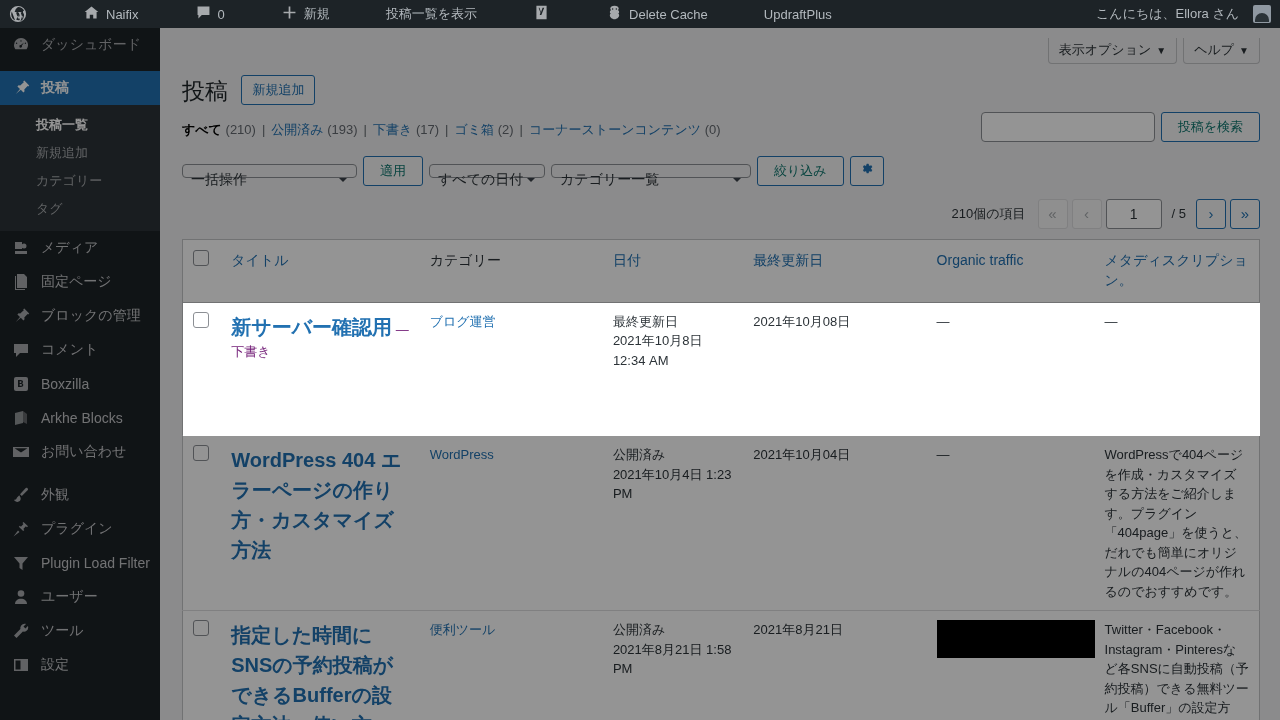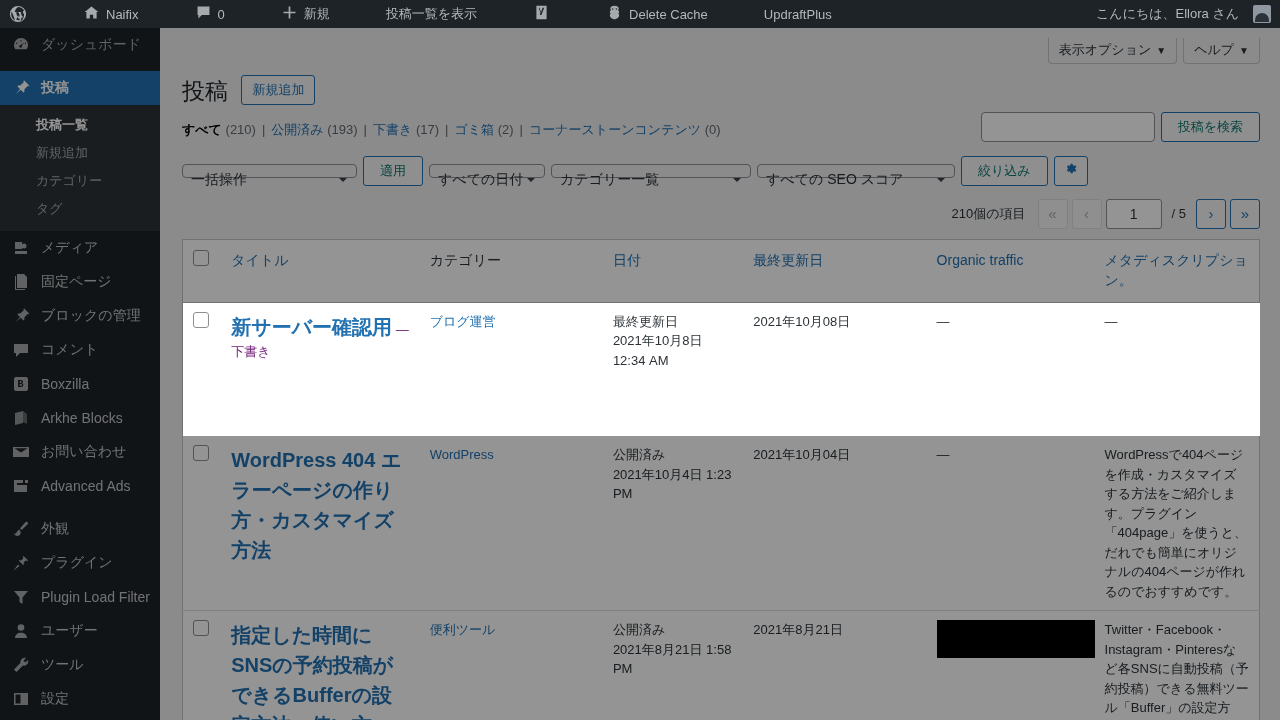--- a/index.html
+++ b/index.html
@@ -365,29 +365,20 @@
 
   <div class="menu-top">
     <span>
       <svg class="mi" viewBox="0 0 20 20">
           <path d="M2 5h16v10H2V5zm1.6 1.3L10 10.6l6.4-4.3H3.6z"></path>
         </svg>
     </span>
     <span>お問い合わせ</span>
   </div>
 
-  <div class="menu-top">
-    <span>
-      <svg class="mi" viewBox="0 0 20 20">
-          <path d="M3 4h9v3H6v9H3V4zm11 0h3v3h-3V4z"></path>
-          <rect x="6" y="9" width="10" height="7"></rect>
-        </svg>
-    </span>
-    <span>Advanced Ads</span>
-  </div>
 
   <div class="menu-sep"></div>
 
   <div class="menu-top">
     <span>
       <svg class="mi" viewBox="0 0 20 20">
           <path d="M16.5 3.2c-.6-.6-1.5-.5-2 .1L9 9.2l1.8 1.8 5.8-5.7c.6-.6.6-1.5-.1-2.1zM8.3 10.2l-2 2c-.6.6-.6 1.4-1.3 2-.5.4-1.2.5-2 .5.6 1.3 2 2.2 3.5 2.2 1.8 0 3.2-1.4 3.2-3.1 0-.6-.2-1.2-.5-1.7l-.9-1.9z"></path>
         </svg>
     </span>
     <span>外観</span>
@@ -484,21 +475,20 @@
   <div class="search-box">
     <input type="text" placeholder="" style="">
     <span class="btn">投稿を検索</span>
   </div>
 
   <div class="tablenav">
     <span class="sel w1">一括操作</span>
     <span class="btn">適用</span>
     <span class="sel w2">すべての日付</span>
     <span class="sel w3">カテゴリー一覧</span>
-    <span class="sel w4">すべての SEO スコア</span>
     <span class="btn">絞り込み</span>
     <span class="icon-btn">
       <span>
         <svg viewBox="0 0 20 20">
             <path d="M10 6.5a3.5 3.5 0 100 7 3.5 3.5 0 000-7zm0 5.2a1.7 1.7 0 110-3.4 1.7 1.7 0 010 3.4zM17.4 11.5l-1.3-.7c.1-.5.1-1.1 0-1.6l1.3-.7a.6.6 0 00.2-.8l-1-1.7a.6.6 0 00-.8-.2l-1.3.7a5.8 5.8 0 00-1.4-.8V4.2a.6.6 0 00-.6-.6h-2a.6.6 0 00-.6.6v1.5c-.5.2-1 .5-1.4.8l-1.3-.7a.6.6 0 00-.8.2l-1 1.7a.6.6 0 00.2.8l1.3.7c-.1.5-.1 1.1 0 1.6l-1.3.7a.6.6 0 00-.2.8l1 1.7c.2.3.5.4.8.2l1.3-.7c.4.3.9.6 1.4.8v1.5c0 .3.3.6.6.6h2c.3 0 .6-.3.6-.6v-1.5c.5-.2 1-.5 1.4-.8l1.3.7c.3.2.6.1.8-.2l1-1.7a.6.6 0 00-.2-.8z"></path>
           </svg>
       </span>
     </span>
   </div>
 

